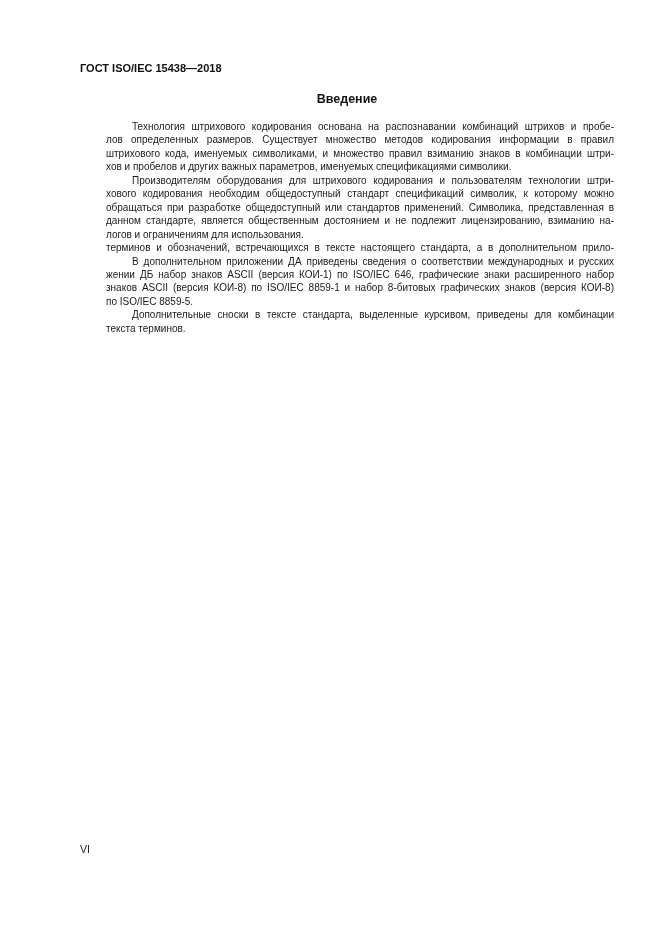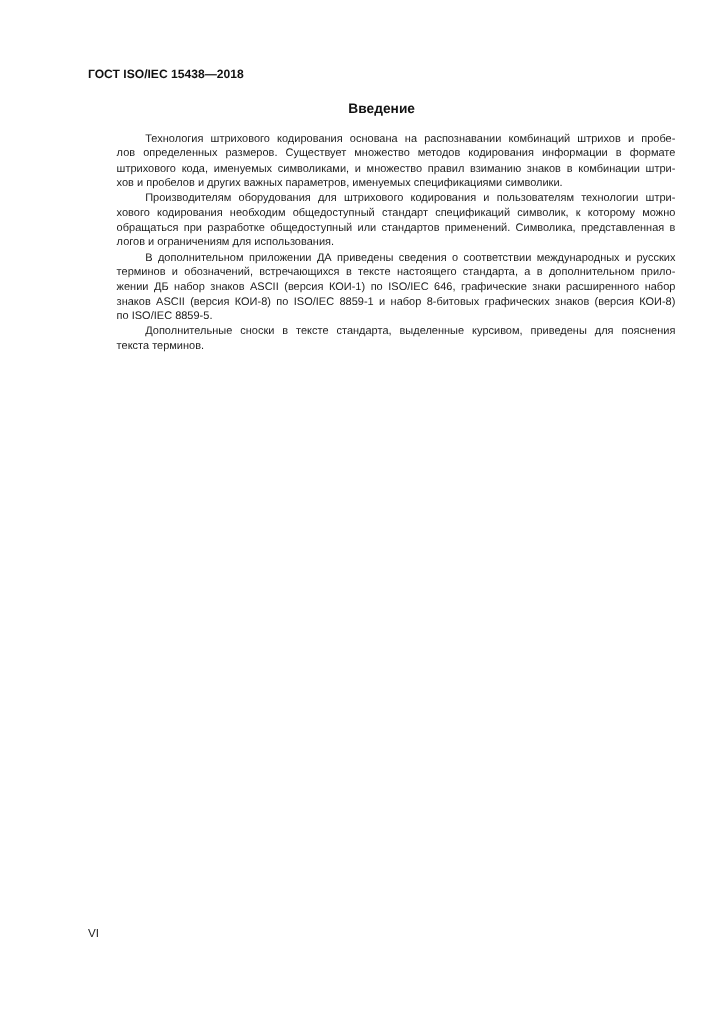--- a/index.html
+++ b/index.html
@@ -31,37 +31,38 @@
 </head>
 <body>
 
 <div class="page">
   <div class="header">ГОСТ ISO/IEC 15438—2018</div>
   <div class="title">Введение</div>
 
   <div class="body">
     <p>
       <span class="line" style="padding-left:26px">Технология штрихового кодирования основана на распознавании комбинаций штрихов и пробе-</span>
-      <span class="line">лов определенных размеров. Существует множество методов кодирования информации в формате</span>
+      <span class="line">лов определенных размеров. Существует множество методов кодирования информации в правил</span>
       <span class="line">штрихового кода, именуемых символиками, и множество правил взиманию знаков в комбинации штри-</span>
       <span class="line last">хов и пробелов и других важных параметров, именуемых спецификациями символики.</span>
     </p>
     <p>
       <span class="line" style="padding-left:26px">Производителям оборудования для штрихового кодирования и пользователям технологии штри-</span>
       <span class="line">хового кодирования необходим общедоступный стандарт спецификаций символик, к которому можно</span>
       <span class="line">обращаться при разработке общедоступный или стандартов применений. Символика, представленная в</span>
+      <span class="line">данном стандарте, является общественным достоянием и не подлежит лицензированию, взиманию на-</span>
       <span class="line last">логов и ограничениям для использования.</span>
     </p>
     <p>
+      <span class="line">терминов и обозначений, встречающихся в тексте настоящего стандарта, а в дополнительном прило-</span>
       <span class="line" style="padding-left:26px">В дополнительном приложении ДА приведены сведения о соответствии международных и русских</span>
-      <span class="line">терминов и обозначений, встречающихся в тексте настоящего стандарта, а в дополнительном прило-</span>
       <span class="line">жении ДБ набор знаков ASCII (версия КОИ-1) по ISO/IEC 646, графические знаки расширенного набор</span>
       <span class="line">знаков ASCII (версия КОИ-8) по ISO/IEC 8859-1 и набор 8-битовых графических знаков (версия КОИ-8)</span>
       <span class="line last">по ISO/IEC 8859-5.</span>
     </p>
     <p>
-      <span class="line" style="padding-left:26px">Дополнительные сноски в тексте стандарта, выделенные курсивом, приведены для пояснения</span>
+      <span class="line" style="padding-left:26px">Дополнительные сноски в тексте стандарта, выделенные курсивом, приведены для комбинации</span>
       <span class="line last">текста терминов.</span>
     </p>
   </div>
 
   <div class="footer-page">VI</div>
 </div>
 
 </body></html>

